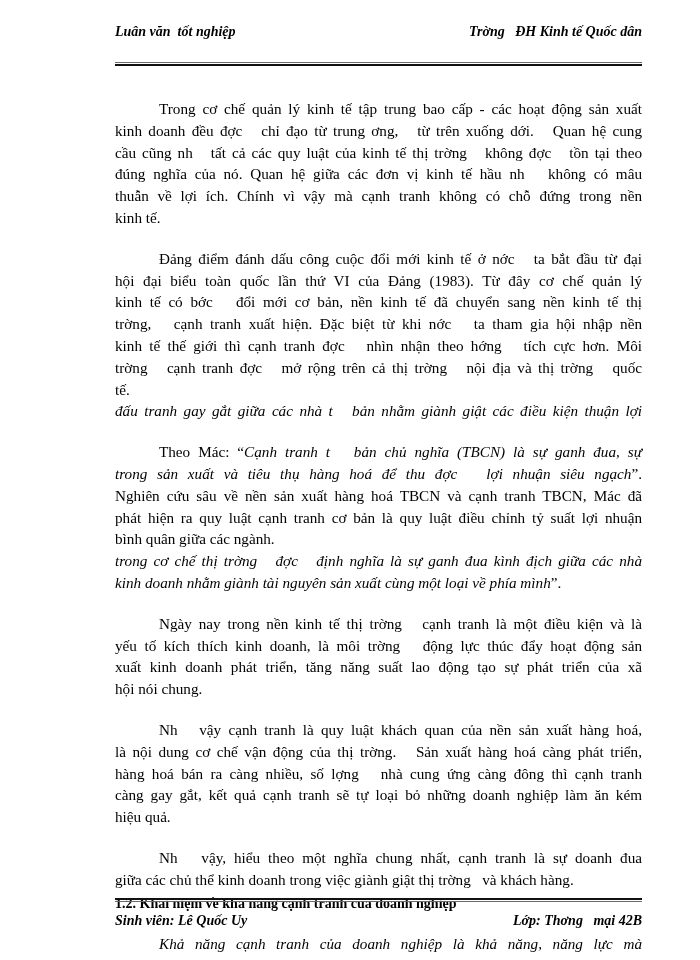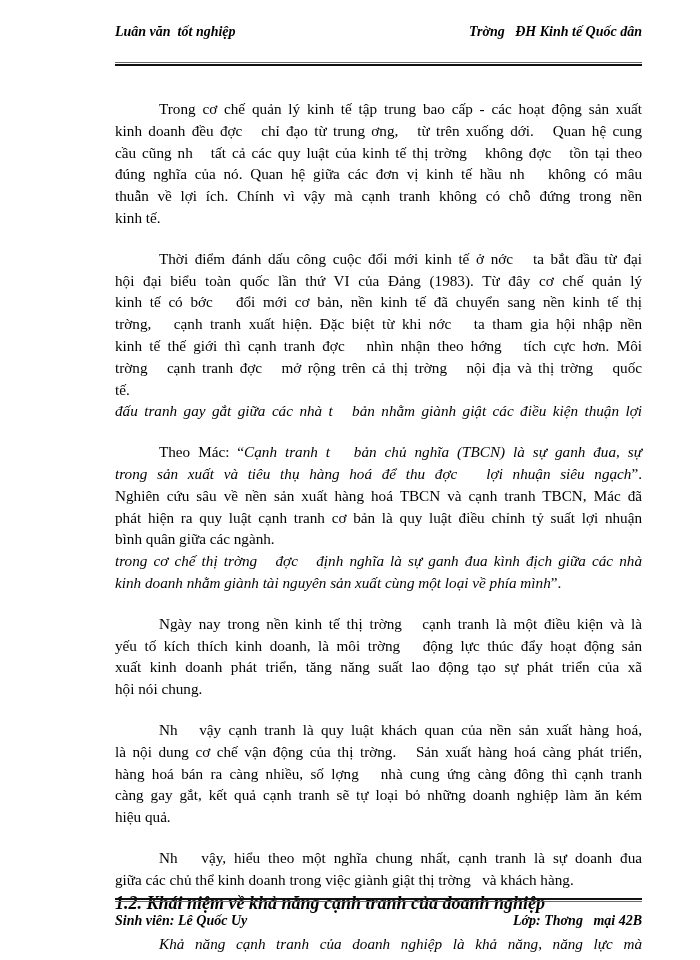--- a/index.html
+++ b/index.html
@@ -19,21 +19,21 @@
   .rule-thick { height: 2px; background: #111; }
   .body-text {
     position: absolute; left: 115px; top: 79px; width: 527px;
     font-family: "Liberation Serif", serif; font-size: 15.2px; line-height: 21.8px;
   }
   .line { white-space: pre-wrap; height: 21.8px; overflow: visible; }
   .j { text-align: justify; text-align-last: justify; }
   .nl { text-align: left; }
   .ind { text-indent: 44px; margin-top: 19px; }
   .i { font-style: italic; }
-  .heading { font-weight: bold; font-style: italic; font-size: 18px; margin-top: 2px; margin-bottom: 12px; }
+  .heading { font-weight: bold; font-size: 14px; margin-top: 2px; margin-bottom: 12px; }
 </style>
 </head>
 <body>
 
 <div class="hdr">
   <span class="l">Luân văn  tốt nghiệp</span>
   <span class="r">Trờng   ĐH Kinh tế Quốc dân</span>
 </div>
 <div class="rule rule-thin" style="top:62px"></div>
 <div class="rule rule-thick" style="top:64px"></div>
@@ -43,21 +43,21 @@
   <div>
     <div class="line j ind">Trong cơ chế quản lý kinh tế tập trung bao cấp - các hoạt động sản xuất</div>
     <div class="line j">kinh doanh đều đợc   chỉ đạo từ trung ơng,   từ trên xuống dới.   Quan hệ cung</div>
     <div class="line j">cầu cũng nh   tất cả các quy luật của kinh tế thị trờng   không đợc   tồn tại theo</div>
     <div class="line j">đúng nghĩa của nó. Quan hệ giữa các đơn vị kinh tế hầu nh   không có mâu</div>
     <div class="line j">thuẫn về lợi ích. Chính vì vậy mà cạnh tranh không có chỗ đứng trong nền</div>
     <div class="line nl">kinh tế.</div>
   </div>
 
   <div>
-    <div class="line j ind">Thời điểm đánh dấu công cuộc đổi mới kinh tế ở nớc   ta bắt đầu từ đại</div>
+    <div class="line j ind">Đảng điểm đánh dấu công cuộc đổi mới kinh tế ở nớc   ta bắt đầu từ đại</div>
     <div class="line j">hội đại biểu toàn quốc lần thứ VI của Đảng (1983). Từ đây cơ chế quản lý</div>
     <div class="line j">kinh tế có bớc   đổi mới cơ bản, nền kinh tế đã chuyển sang nền kinh tế thị</div>
     <div class="line j">trờng,   cạnh tranh xuất hiện. Đặc biệt từ khi nớc   ta tham gia hội nhập nền</div>
     <div class="line j">kinh tế thế giới thì cạnh tranh đợc   nhìn nhận theo hớng   tích cực hơn. Môi</div>
     <div class="line j">trờng   cạnh tranh đợc   mở rộng trên cả thị trờng   nội địa và thị trờng   quốc</div>
     <div class="line nl">tế.</div>
   </div>
 
   <div>
     <div class="line j i">đấu tranh gay gắt giữa các nhà t   bản nhằm giành giật các điều kiện thuận lợi</div>

